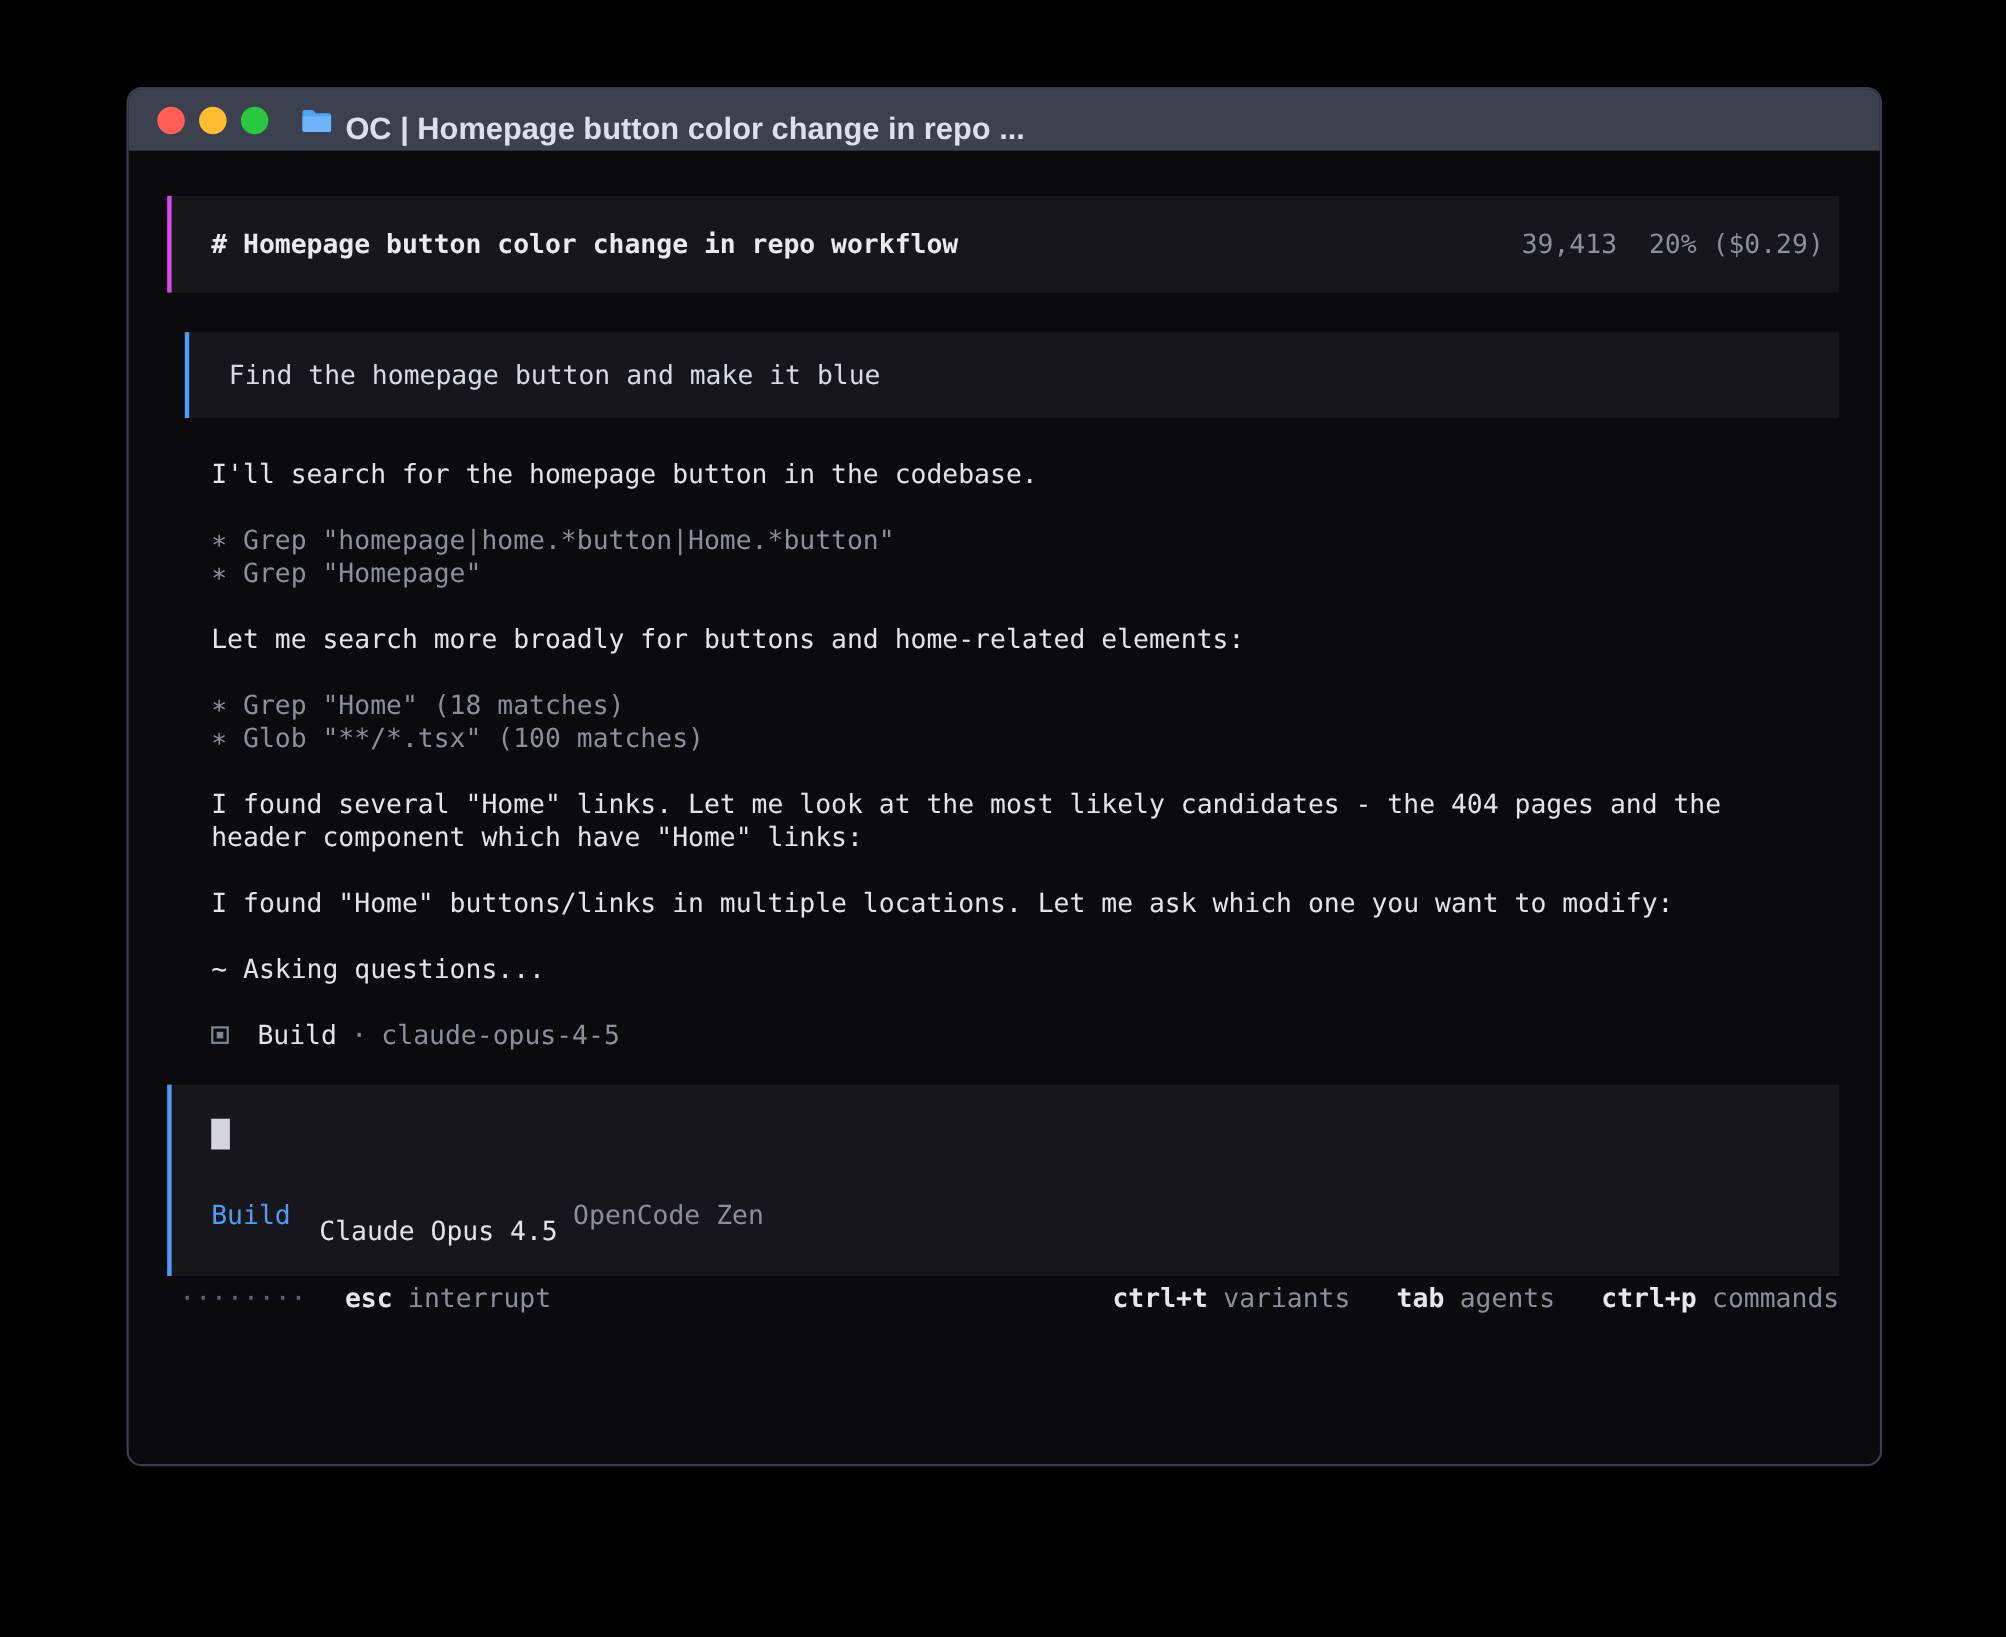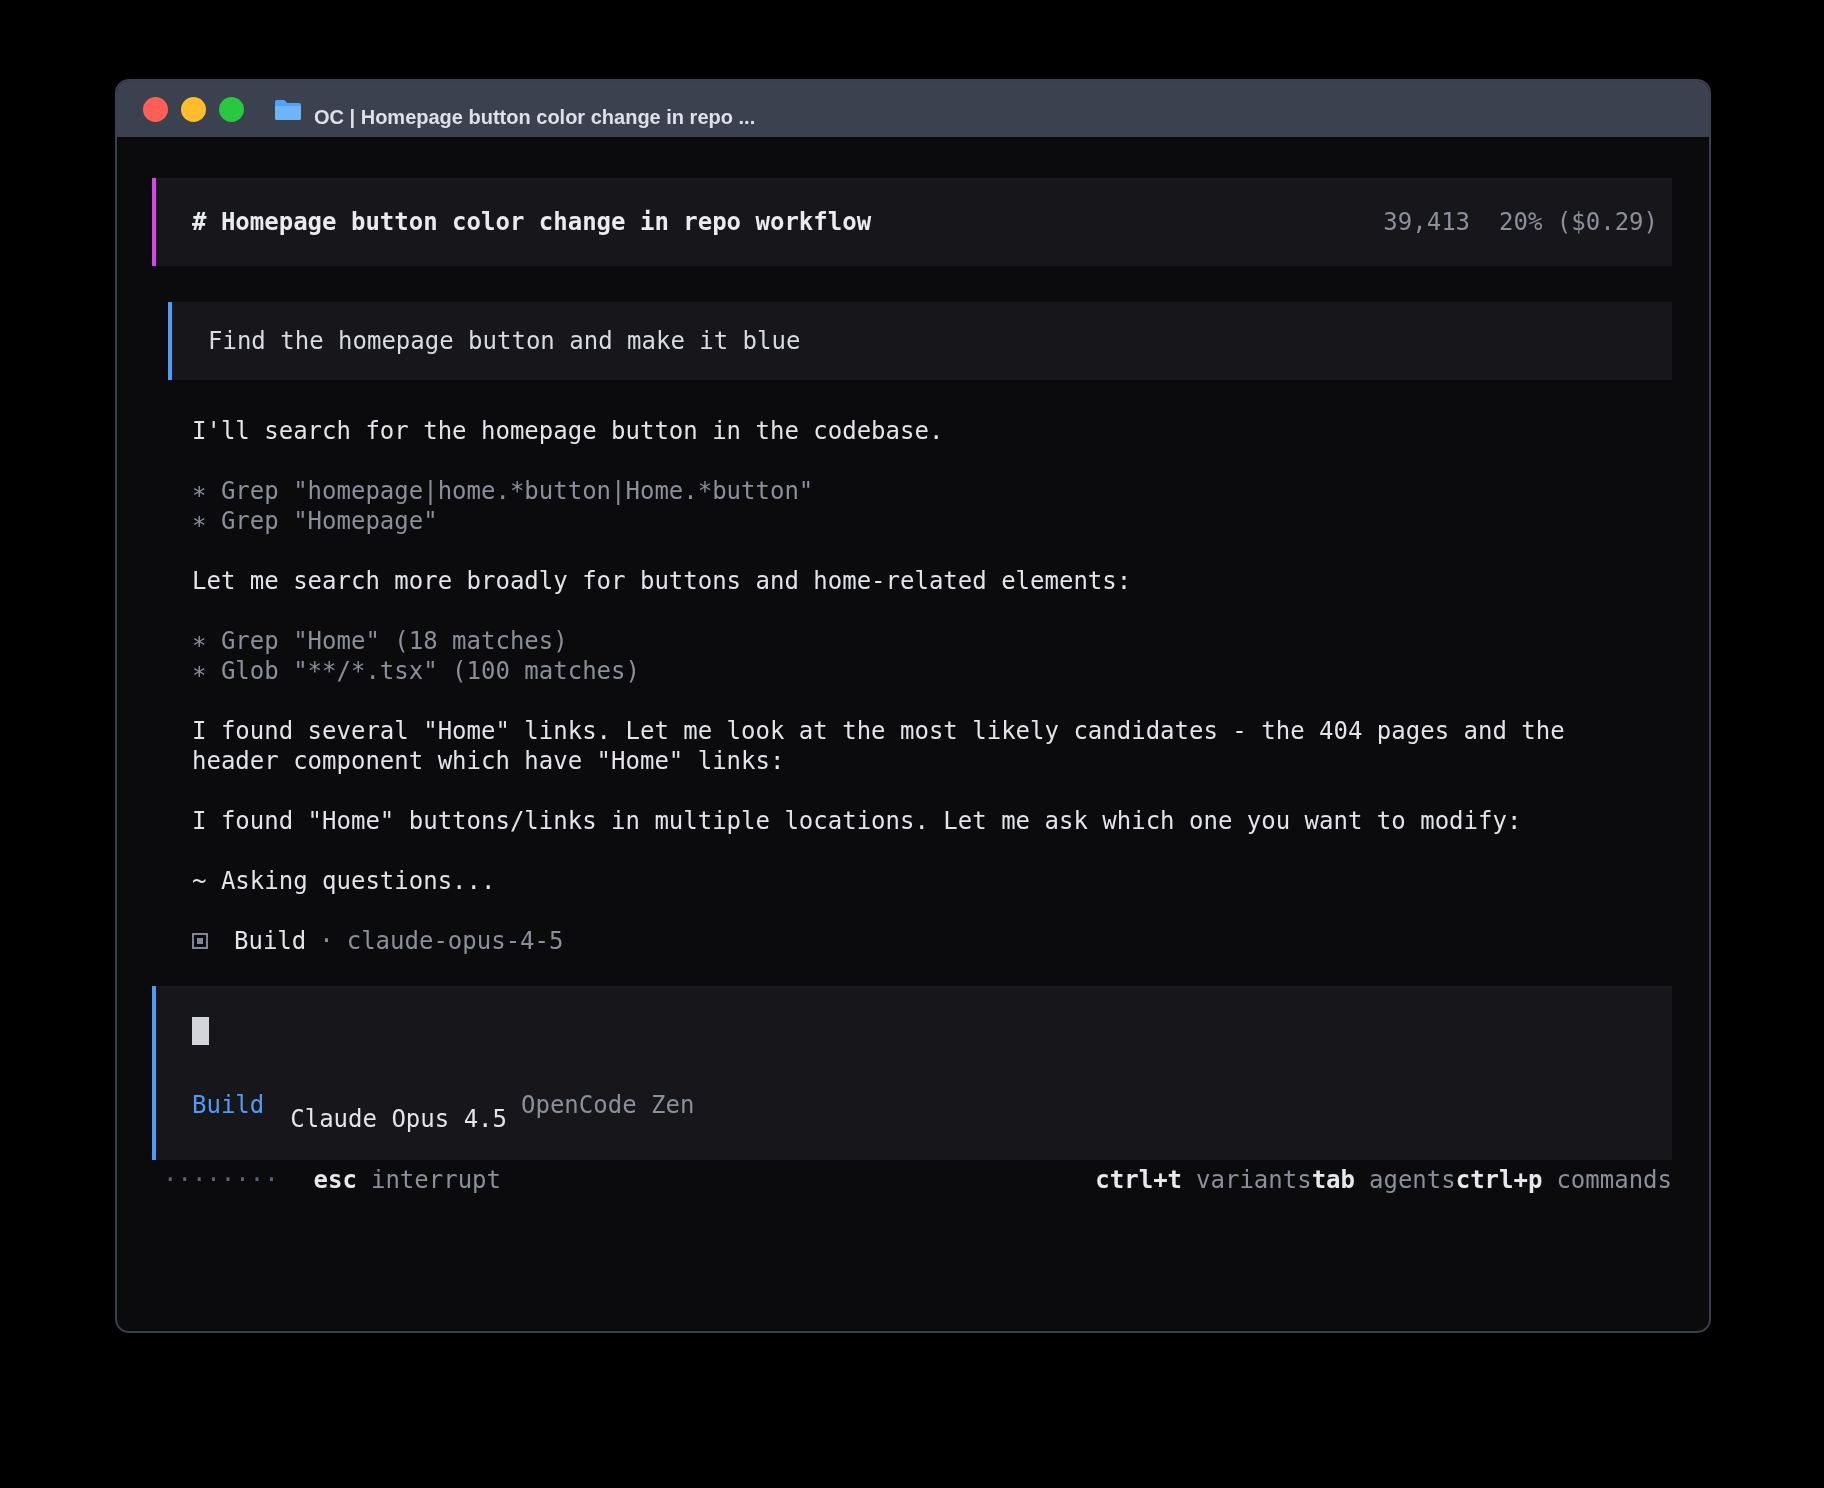--- a/index.html
+++ b/index.html
@@ -32,21 +32,21 @@
   .lights { display: flex; gap: 13px; }
   .light { width: 25px; height: 25px; border-radius: 50%; }
   .light.red    { background: #ff5f57; }
   .light.yellow { background: #febc2e; }
   .light.green  { background: #28c841; }
   .folder { margin-left: 30px; display: flex; align-items: center; }
   .win-title {
     margin-left: 12px;
     font-family: "Liberation Sans", sans-serif;
     font-weight: 700;
-    font-size: 20px;
+    font-size: 28px;
     color: #dbe0ea;
     white-space: nowrap;
     margin-top: 16px;
   }
 
   .content {
     padding: 41px 37px 0 35px;
     font-size: 24px;
     line-height: 30px;
     color: #e2e4e8;
@@ -131,21 +131,21 @@
     display: flex;
     justify-content: space-between;
     align-items: center;
     padding-left: 11px;
     white-space: nowrap;
   }
   .status-left { display: flex; align-items: center; }
   .spinner { color: #5a6478; margin-right: 35px; letter-spacing: 0; }
   .key { font-weight: 700; color: #e6e8eb; }
   .hint-label { color: #8a8f9a; margin-left: 14px; }
-  .status-right { display: flex; }
+  .status-right { display: flex; gap: 42px; }
   .shortcut { display: flex; align-items: center; }
 </style>
 </head>
 <body>
 
 <div class="window">
 
   <div class="titlebar">
     <div class="lights">
       <span class="light red"></span>

